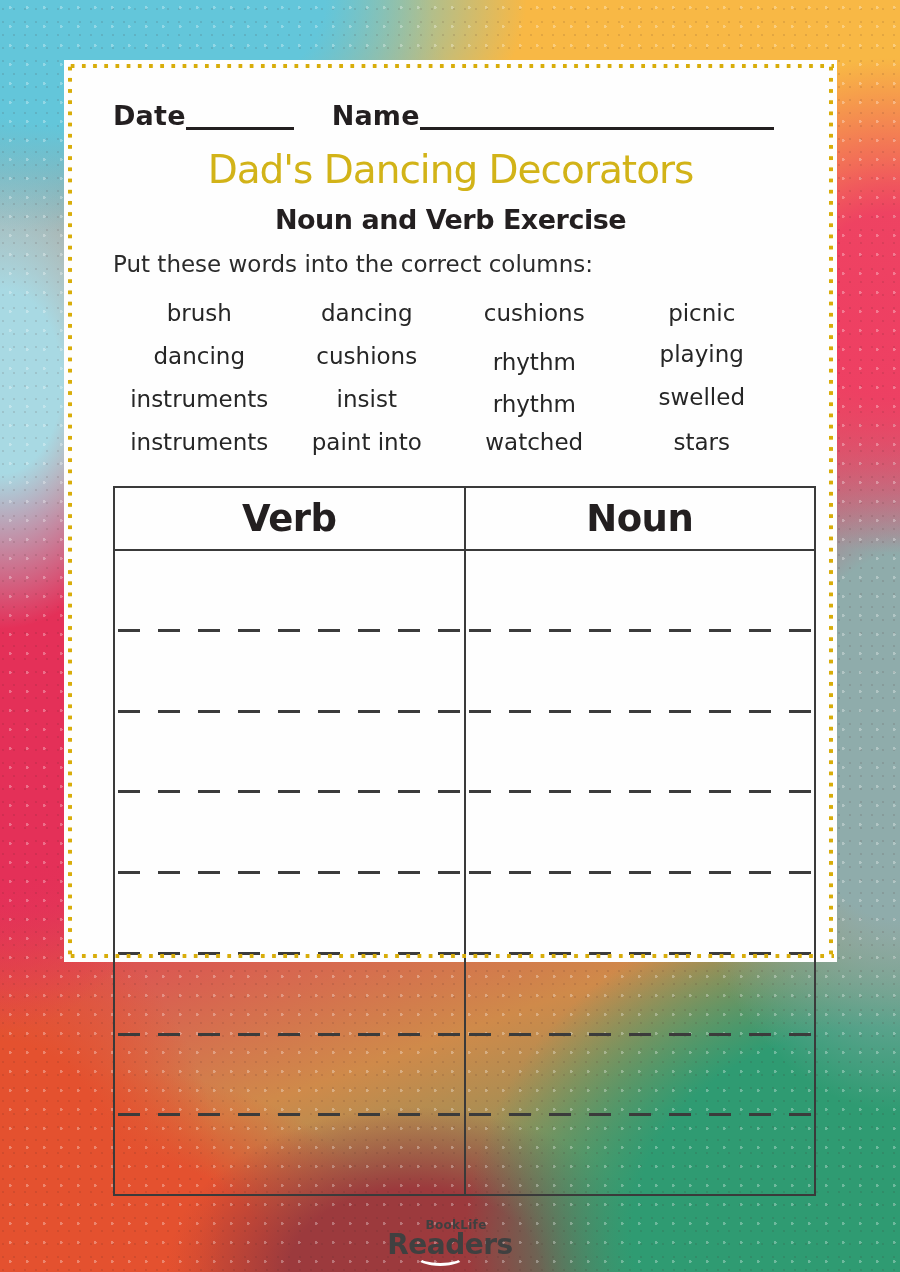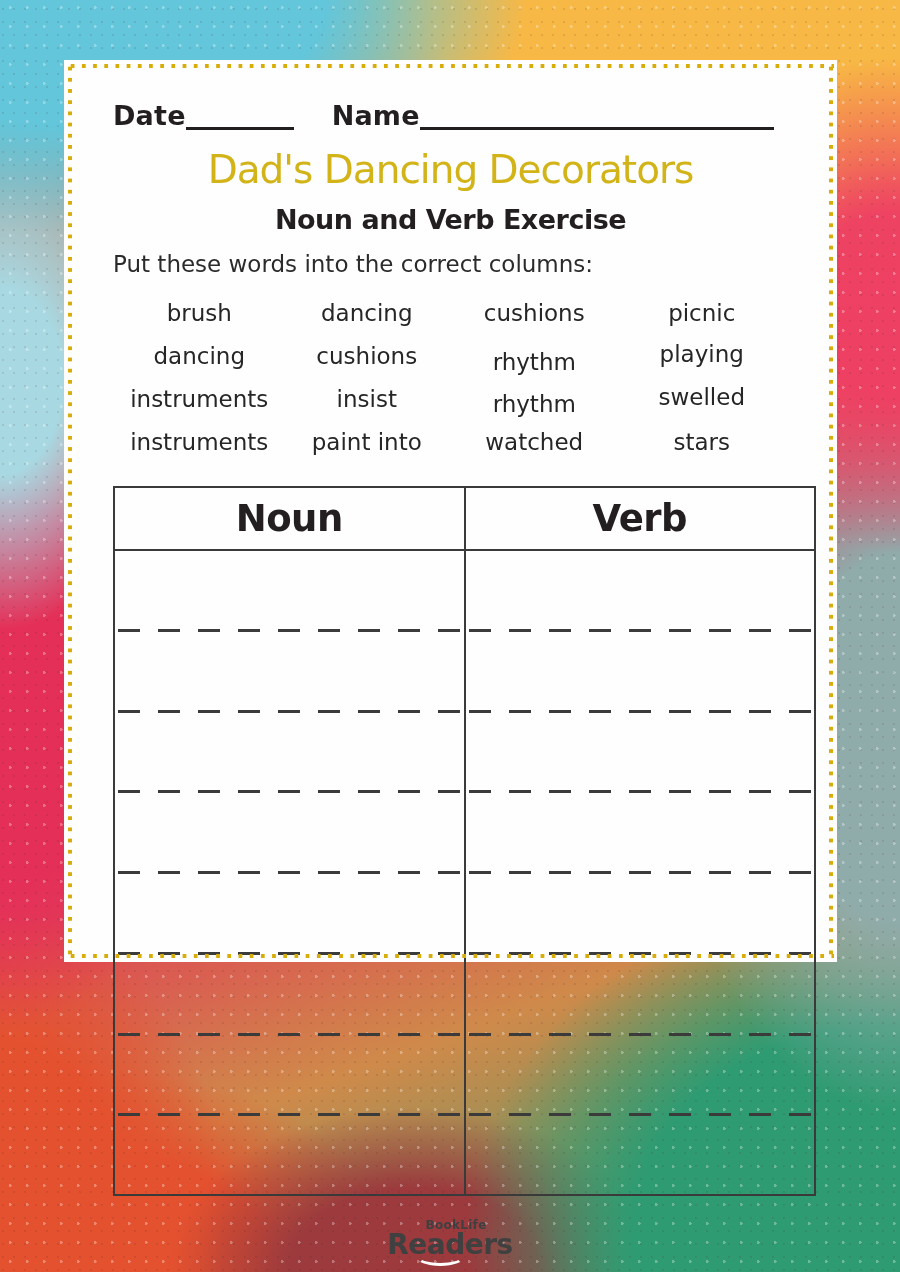--- a/index.html
+++ b/index.html
@@ -174,22 +174,22 @@
     <span class="word-item">rhythm</span>
     <span class="word-item">swelled</span>
     <span class="word-item">instruments</span>
     <span class="word-item">paint into</span>
     <span class="word-item">watched</span>
     <span class="word-item">stars</span>
   </div>
 
   <div class="answer-table">
     <div class="table-header">
+      <div class="header-cell">Verb</div>
       <div class="header-cell">Noun</div>
-      <div class="header-cell">Verb</div>
     </div>
     <div class="table-body">
       <div class="answer-column">
           <div class="write-line"></div>
           <div class="write-line"></div>
           <div class="write-line"></div>
           <div class="write-line"></div>
           <div class="write-line"></div>
           <div class="write-line"></div>
           <div class="write-line"></div>

